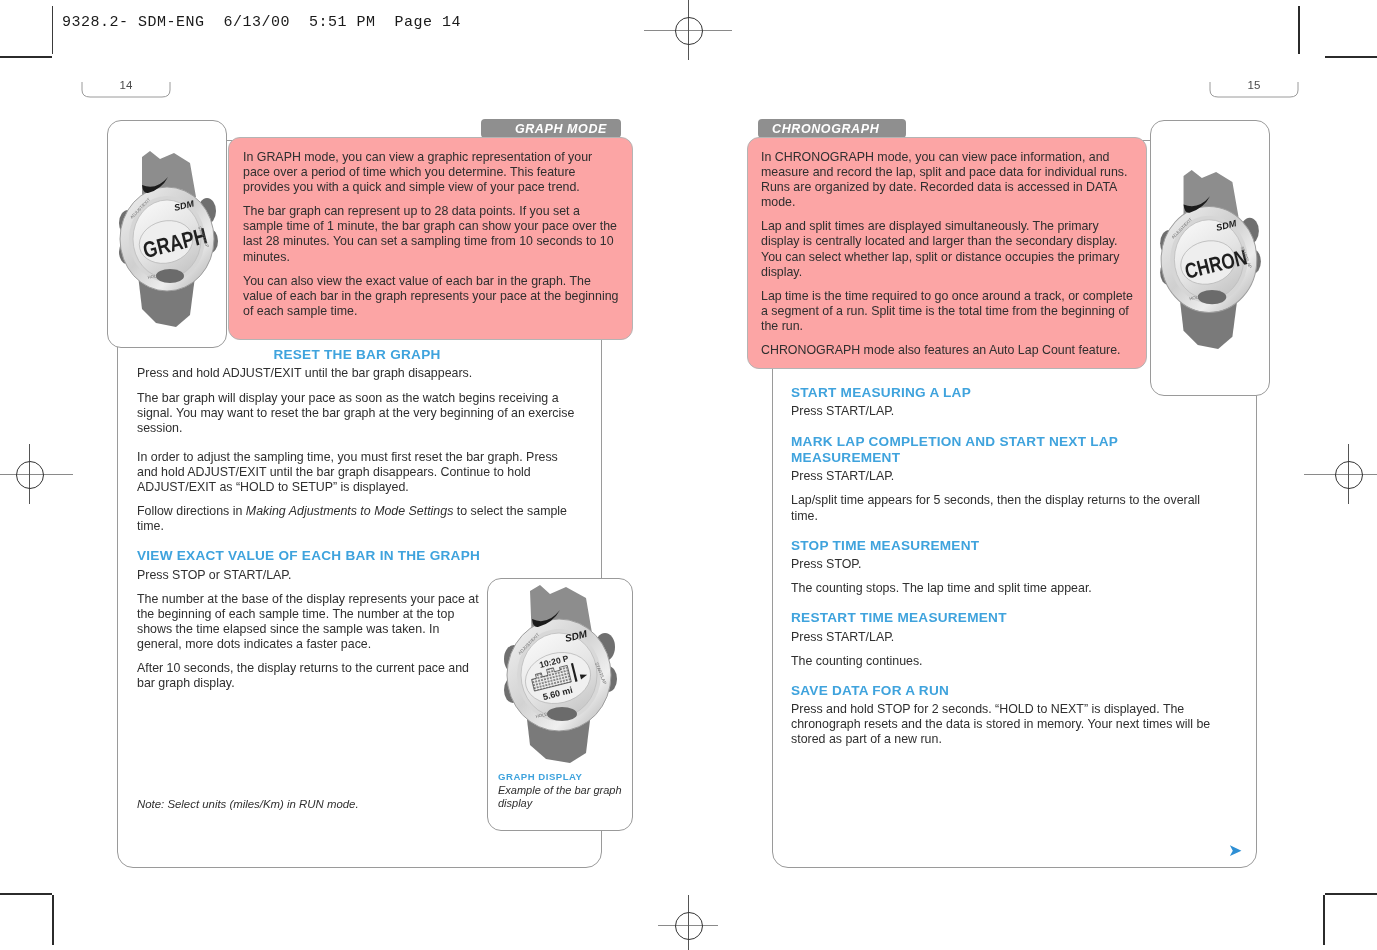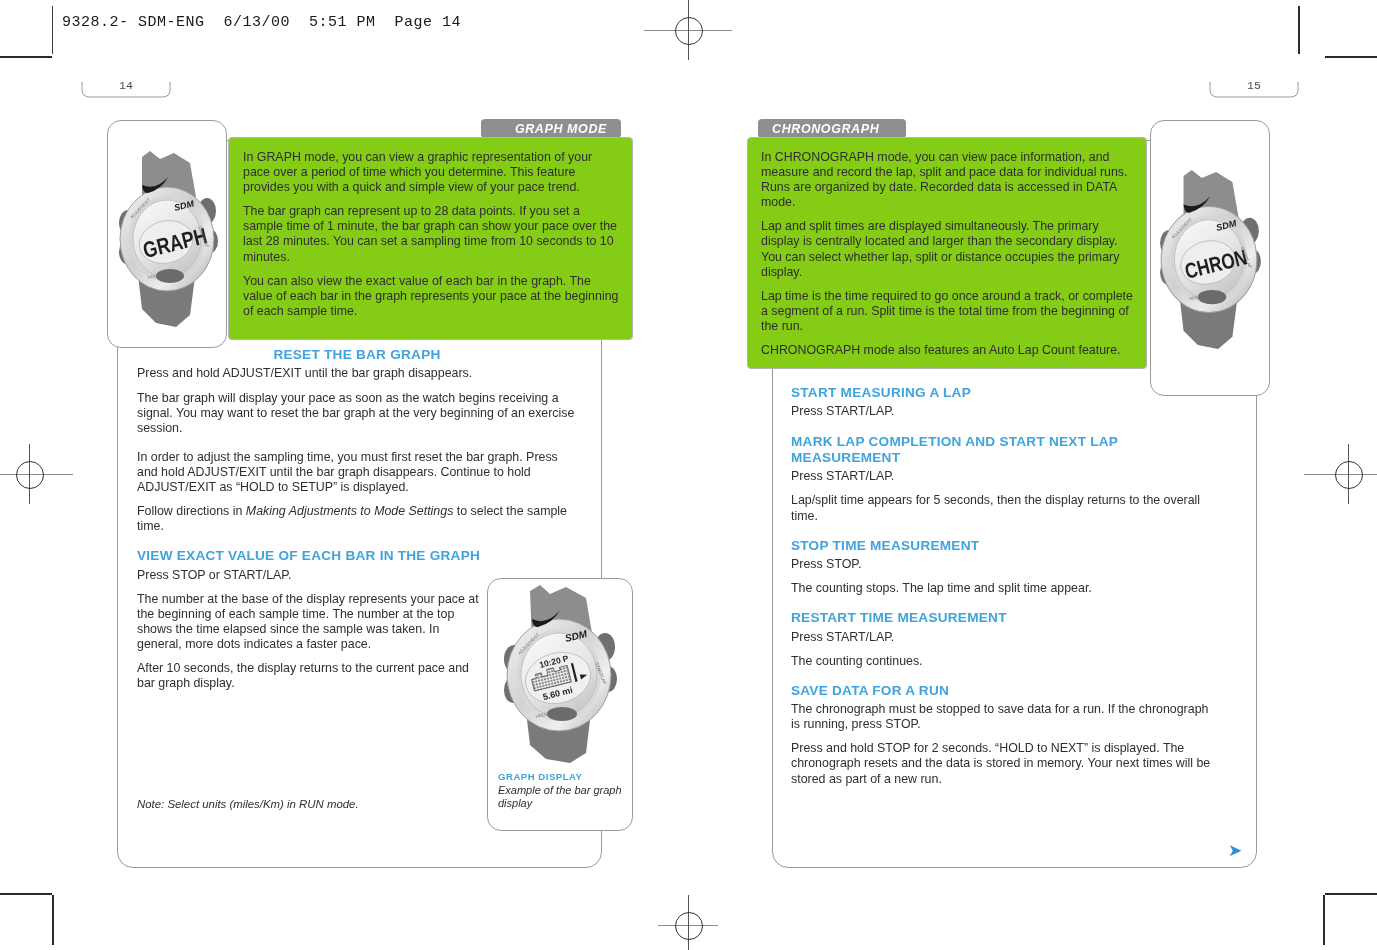--- a/index.html
+++ b/index.html
@@ -25,21 +25,21 @@
   }
   .regmark .vl{position:absolute;left:-0.5px;top:-30px;width:1.2px;height:60px;background:#555;}
   .regmark .hl{position:absolute;top:-0.5px;left:-44px;width:88px;height:1.2px;background:#8a8a8a;}
   .regmark.short .hl{width:60px;left:-30px;}
 
   
   .pagetab{position:absolute;width:92px;height:20px;}
   .pagetab svg{position:absolute;left:0;top:0;overflow:visible;}
   .pagetab .num{
     position:absolute;width:100%;text-align:center;top:-1px;
-    font-size:11.5px;color:#4b4b4b;font-family:Liberation Mono, monospace;
+    font-size:11.5px;color:#4b4b4b;font-family:Liberation Sans, sans-serif;
   }
 
   
   .frame{
     position:absolute;border:1px solid #9a9a9a;border-radius:16px;background:#fff;
   }
 
   
   .banner{
     position:absolute;height:19px;background:#8f8f8f;border-radius:4px;
@@ -47,21 +47,21 @@
   }
   .banner span{
     font-style:italic;font-weight:bold;color:#fff;font-size:12.5px;
     letter-spacing:.6px;white-space:nowrap;
   }
   .banner.right-align{justify-content:flex-end;padding-right:14px;}
   .banner.left-align{justify-content:flex-start;padding-left:14px;}
 
   
   .introbox{
-    position:absolute;border:1px solid #b4b4b4;border-radius:4px;background:#84cc16;
+    position:absolute;border:1px solid #b4b4b4;border-radius:12px;background:#fca5a5;
     box-sizing:border-box;
   }
 
   
   .watchcard{
     position:absolute;border:1px solid #9a9a9a;border-radius:14px;background:#fff;
     box-sizing:border-box;overflow:hidden;
   }
 
   
@@ -349,20 +349,19 @@
     </div>
 
     <div class="sec">
       <h3 class="head">RESTART TIME MEASUREMENT</h3>
       <p class="body-text">Press START/LAP.</p>
       <p class="body-text">The counting continues.</p>
     </div>
 
     <div class="sec">
       <h3 class="head">SAVE DATA FOR A RUN</h3>
-      <p class="body-text">The chronograph must be stopped to save data for a run. If the chronograph is running, press STOP.</p>
       <p class="body-text">Press and hold STOP for 2 seconds. “HOLD to NEXT” is displayed. The chronograph resets and the data is stored in memory. Your next times will be stored as part of a new run.</p>
     </div>
   </div>
 
   <div class="arrow" style="left:1228px;top:842px;">➤</div>
 
 </div>
 
 </body></html>

